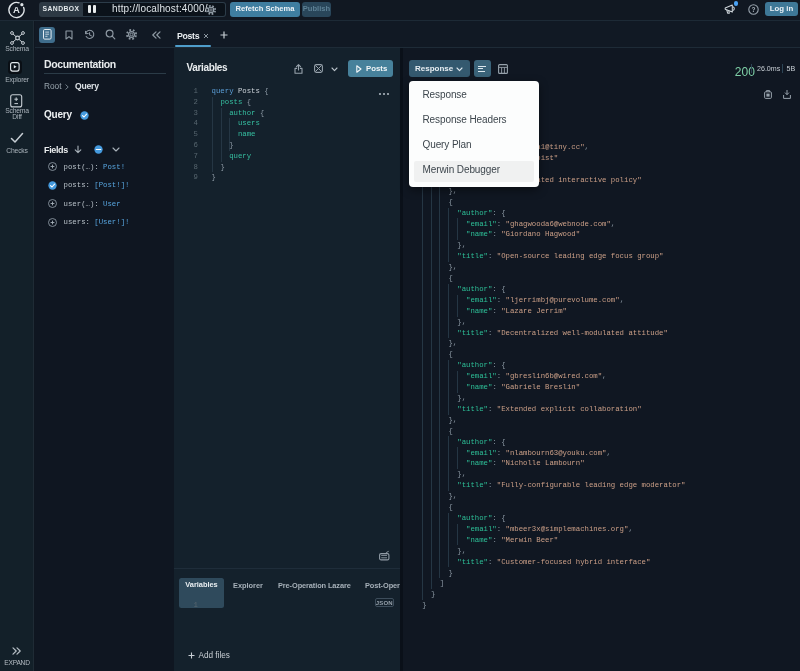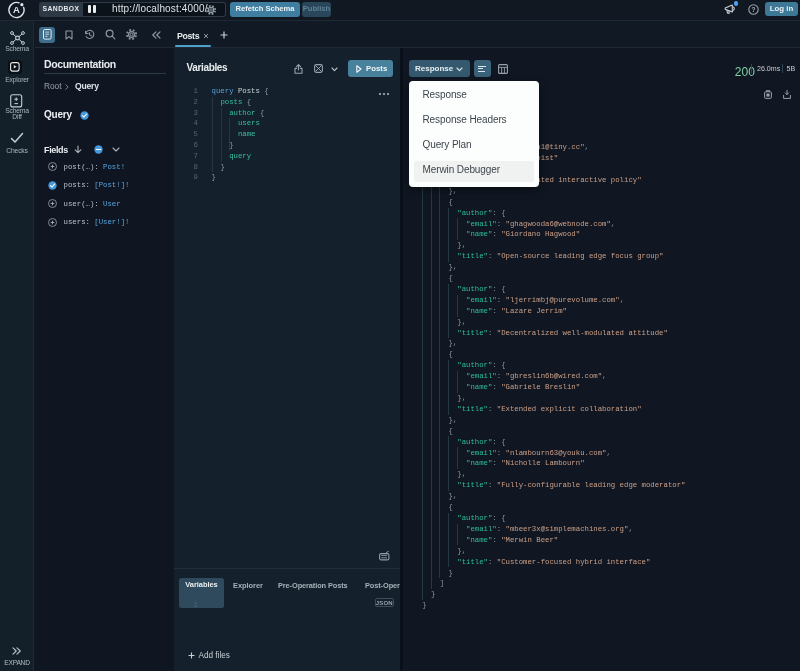--- a/index.html
+++ b/index.html
@@ -199,21 +199,21 @@
   <span class="pu">}</span>
 <span class="pu">}</span></pre>
 <svg style="position:absolute;left:378.5px;top:549.5px" width="11" height="11" viewBox="0 0 11 11" fill="none">
     <rect x="0.6" y="3.6" width="9.3" height="6.3" rx="1.5" stroke="#919ca6" stroke-width="1.1"></rect>
     <path d="M7 3.4 C7 1.6 9.6 2.4 9.6 0.9" stroke="#919ca6" stroke-width="1"></path>
     <path d="M2.2 5.4 L8 5.4 M2.2 7.8 L8 7.8" stroke="#919ca6" stroke-width="0.9"></path>
   </svg>
 <div class="abs" style="left:174px;top:568px;width:226px;height:1px;background:#1f2d3a"></div>
 <div class="abs" style="left:179.4px;top:578px;width:44.2px;height:30px;background:#2f4a5c;border-radius:2.5px;color:#e9eef1;font-size:7.4px;font-weight:bold;text-align:center;line-height:13px">Variables</div>
 <div class="abs" style="left:233px;top:580.6px;color:#a6b0b9;font-size:7.4px;font-weight:bold">Explorer</div>
-<div class="abs" style="left:278px;top:580.6px;color:#a6b0b9;font-size:7.4px;font-weight:bold;letter-spacing:-.1px">Pre-Operation Posts</div>
+<div class="abs" style="left:278px;top:580.6px;color:#a6b0b9;font-size:7.4px;font-weight:bold;letter-spacing:-.1px">Pre-Operation Lazare</div>
 <div class="abs" style="left:365px;top:580.6px;width:35px;overflow:hidden;color:#a6b0b9;font-size:7.4px;font-weight:bold;letter-spacing:-.1px;white-space:nowrap">Post-Operation Script</div>
 <pre class="abs" style="left:186px;top:599.5px;width:12px;text-align:right;font-size:7.32px;line-height:10.8px;color:#57666f">1</pre>
 <div class="abs" style="left:374.5px;top:597.5px;width:19.5px;height:9.8px;border:1px solid #3d4d5b;border-radius:2px;color:#96a1ab;font-size:6px;font-weight:bold;letter-spacing:.2px;text-align:center;line-height:8.2px">JSON</div>
 <svg style="position:absolute;left:187.5px;top:651.8px" width="7" height="7" viewBox="0 0 7 7" fill="none">
     <path d="M3.5 0.5 L3.5 6.5 M0.5 3.5 L6.5 3.5" stroke="#c9cfd5" stroke-width="1.1"></path>
   </svg>
 <div class="abs" style="left:198.5px;top:650.8px;color:#c9cfd5;font-size:8.2px;font-weight:normal">Add files</div>
 <div class="abs" style="left:400px;top:47.5px;width:3.2px;height:623.5px;background:#0a1019"></div>
 <div class="abs" style="left:403.2px;top:47.5px;width:396.8px;height:623.5px;background:#101722"></div>
 <div class="abs" style="left:408.6px;top:60px;width:61px;height:17.4px;background:#34596f;border-radius:3px"></div>

